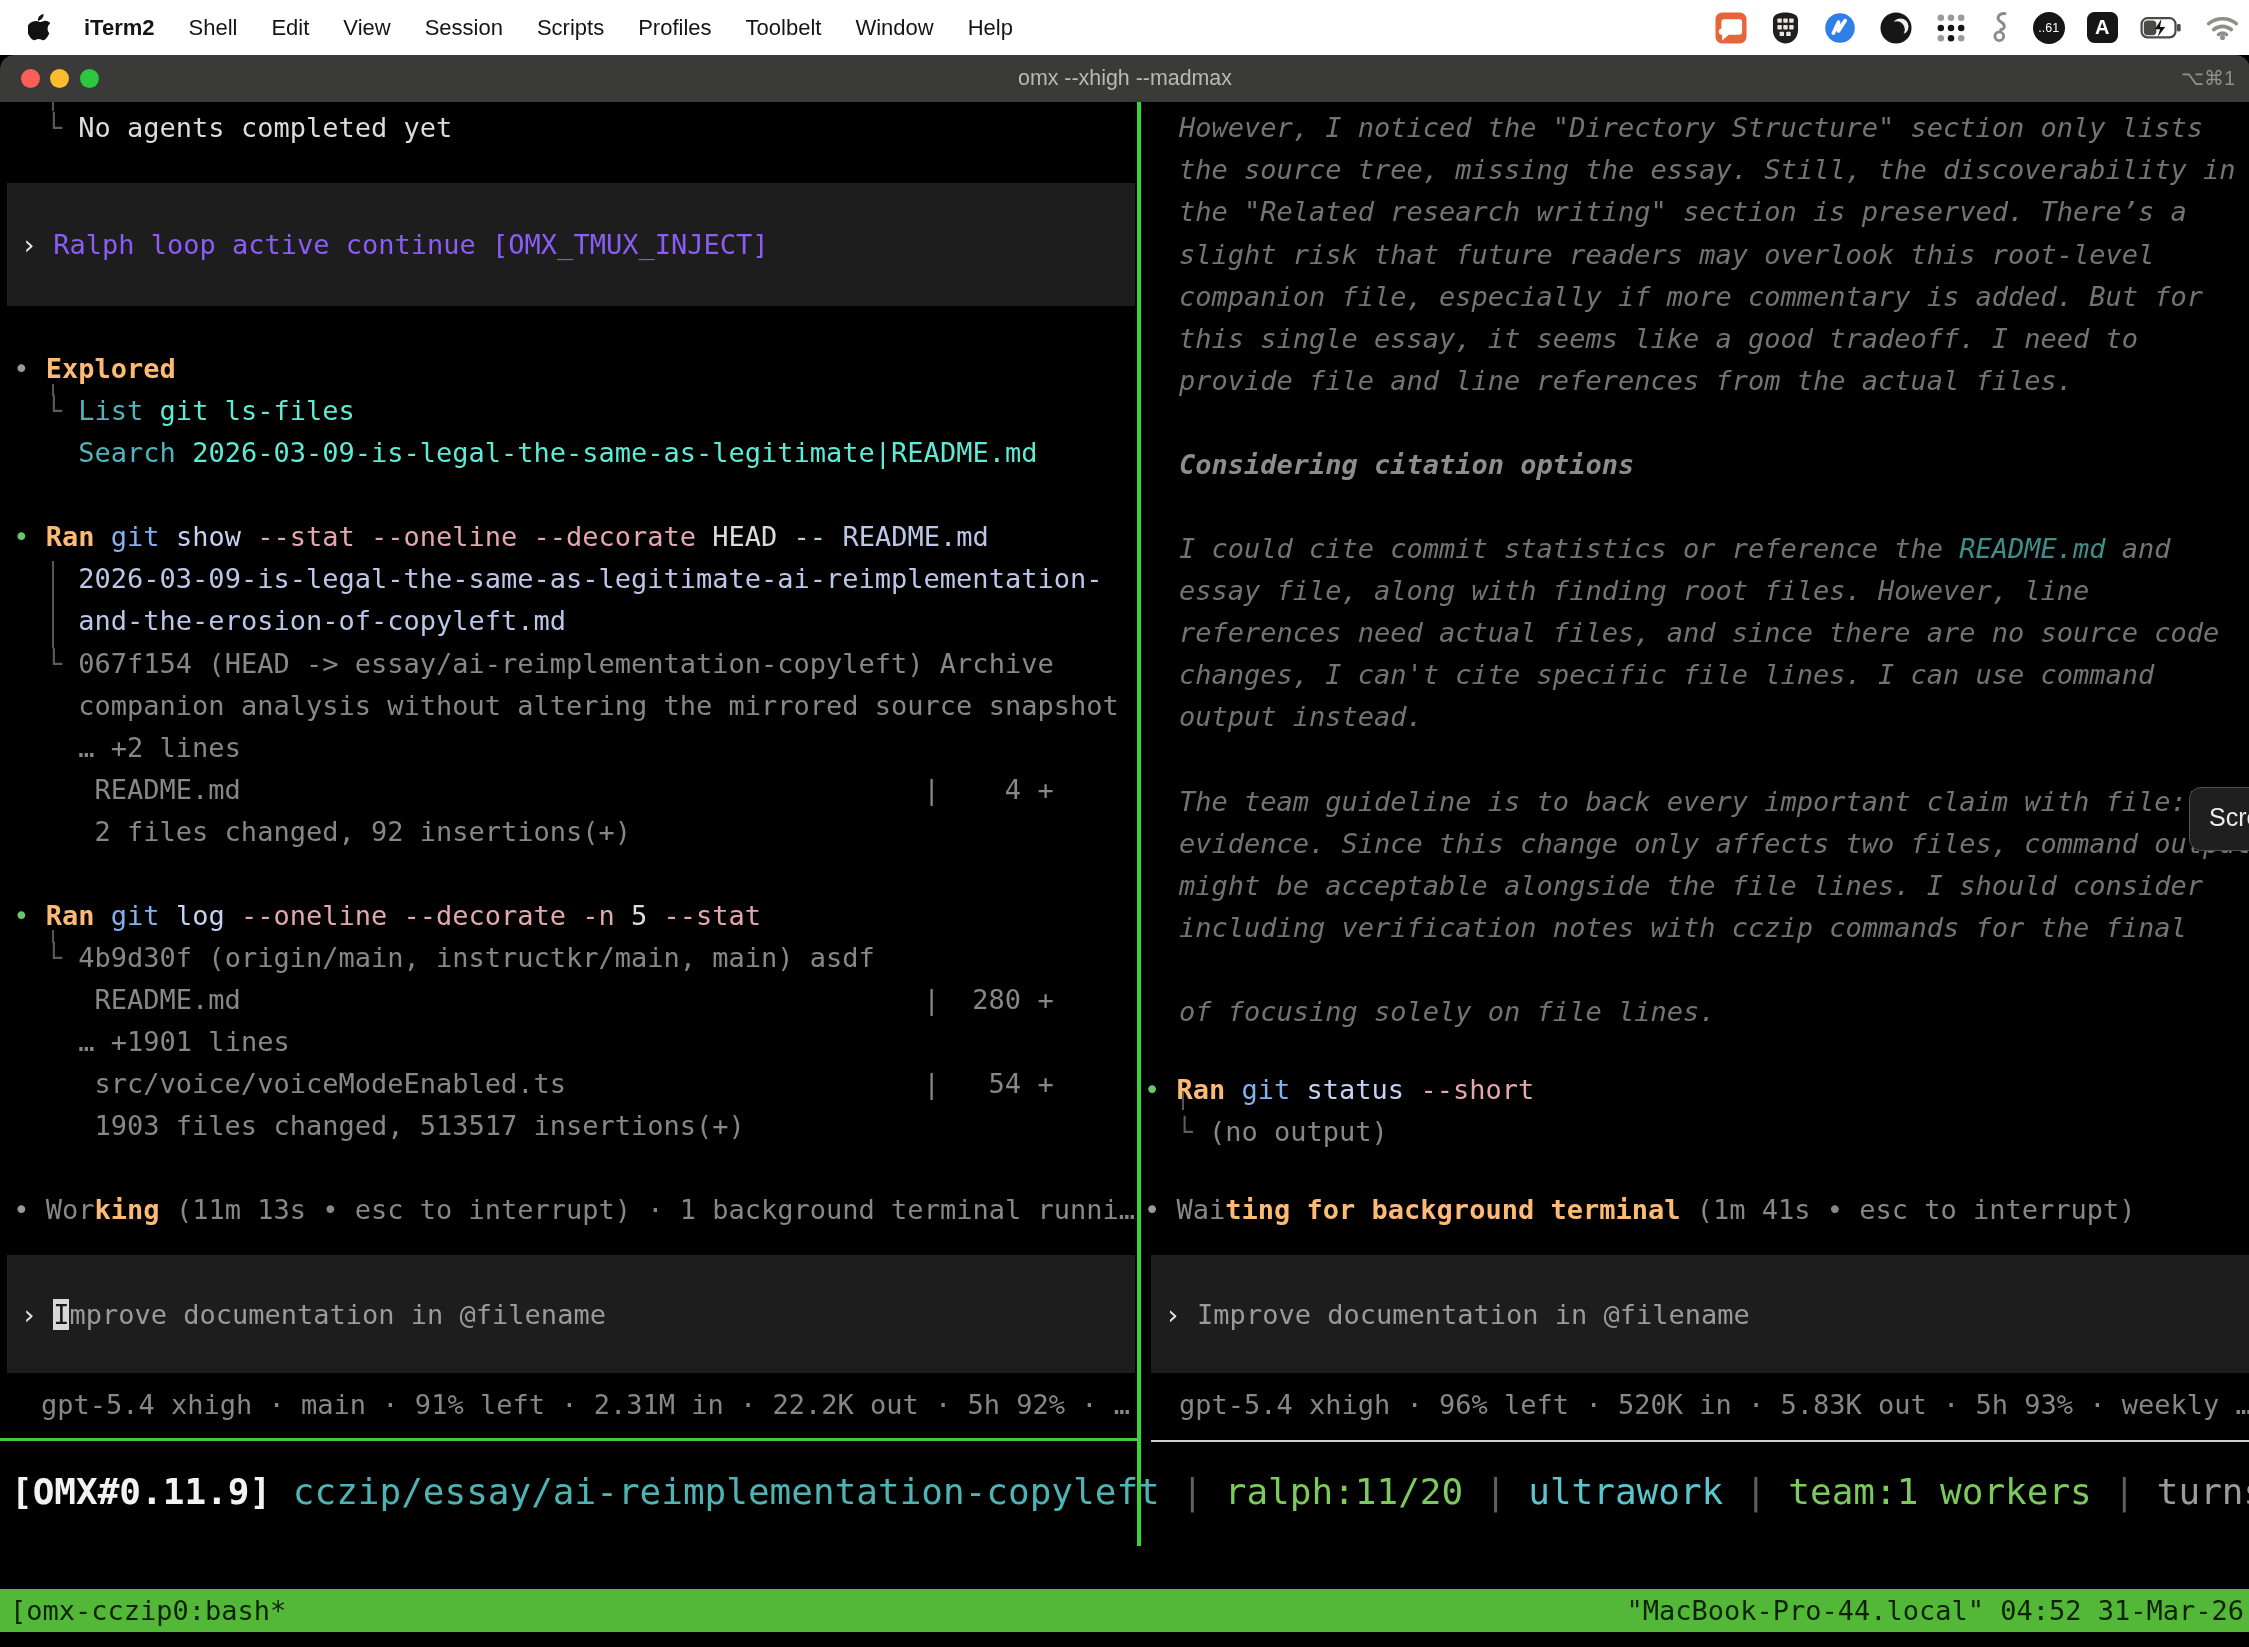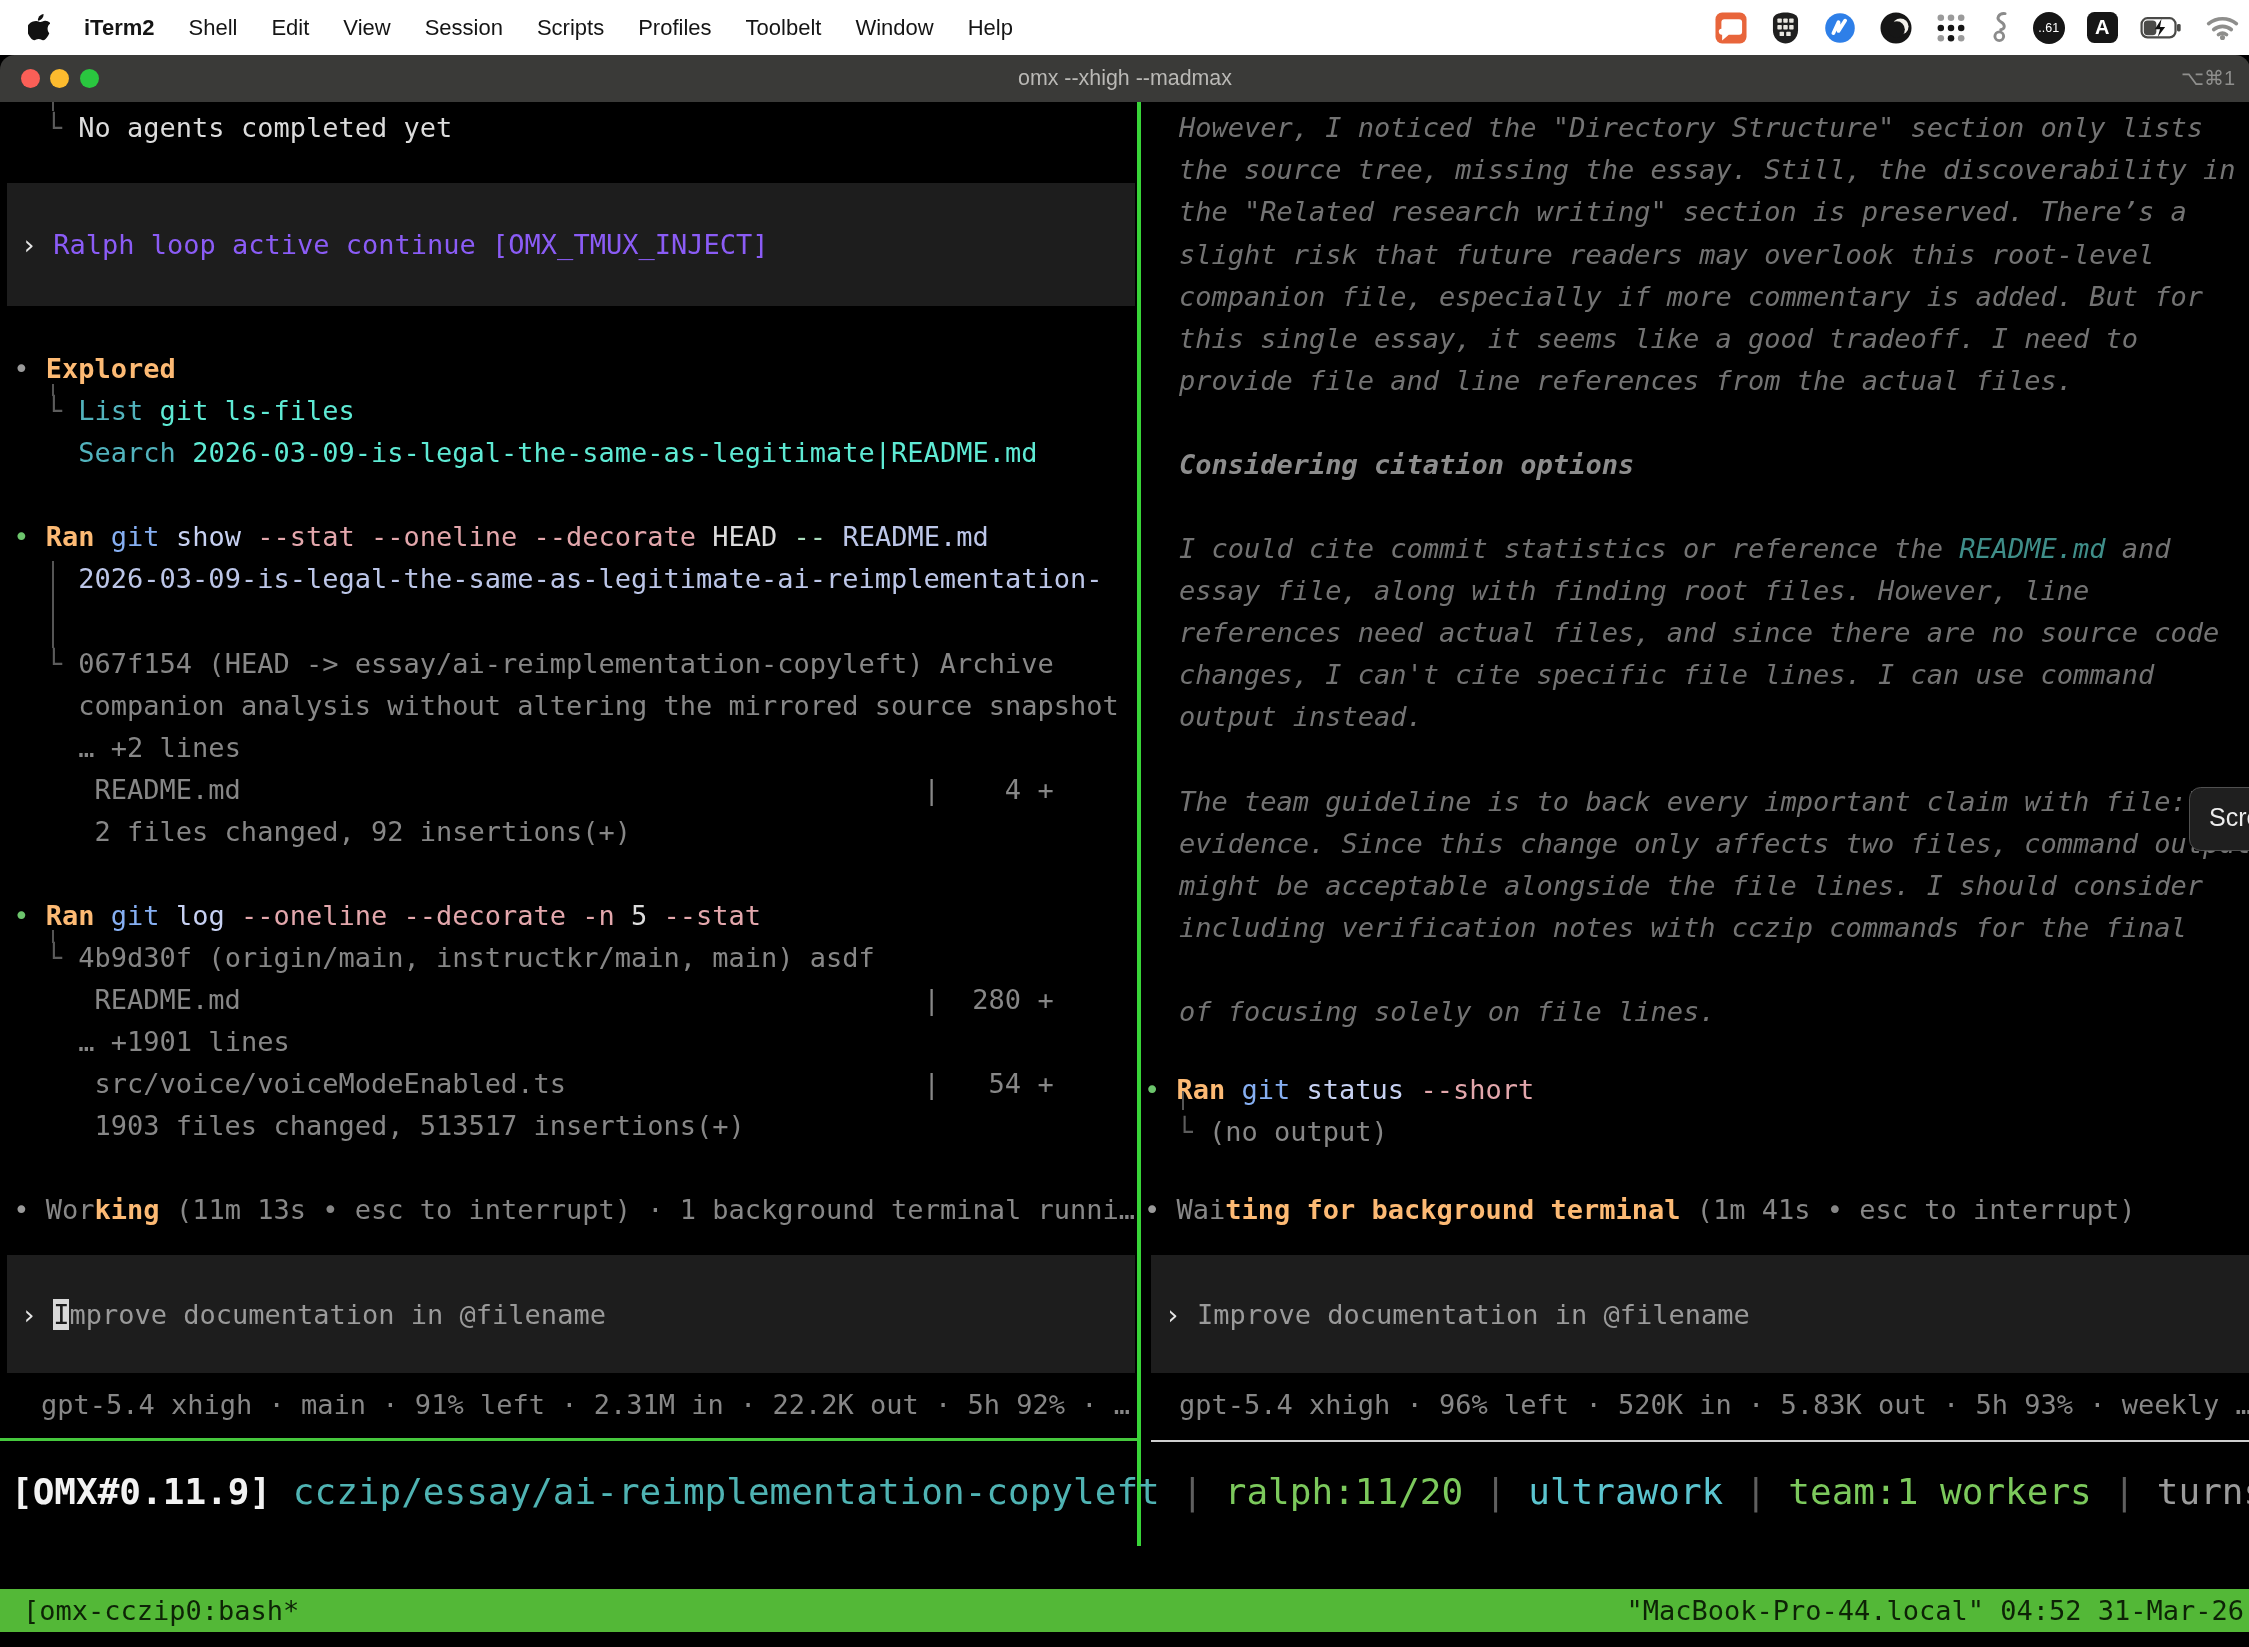--- a/index.html
+++ b/index.html
@@ -67,21 +67,21 @@
 
   .hr-green{position:absolute;left:0;top:1336px;width:1137px;height:3px;background:#46c93e;}
   .hr-gray{position:absolute;left:10.3px;top:1338px;width:1098px;height:2.2px;background:#cfcfcf;}
 
   .omxbar{position:absolute;left:11px;top:1374px;white-space:pre;font-family:"DejaVu Sans Mono",monospace;font-size:36px;line-height:32px;}
 
   .tooltip{position:absolute;left:2189px;top:685px;width:103px;height:62px;background:#1f1f1f;border:1.5px solid #505050;border-radius:11.8px;color:#ededed;font-size:25px;line-height:59px;padding-left:19px;}
 
   
   .tmuxbar{position:absolute;top:1589px;left:0;width:2250px;height:43px;background:#53b837;display:flex;justify-content:space-between;align-items:center;font-family:"DejaVu Sans Mono",monospace;font-size:27px;color:#0d2306;}
-  .tmux-left{padding-left:23px;white-space:pre;}
+  .tmux-left{padding-left:10px;white-space:pre;}
   .tmux-right{padding-right:5.9px;white-space:pre;}
 </style>
 </head>
 <body>
 
 <div class="screen">
 
   <div class="menubar">
     <span class="apple">
       <svg width="22" height="26.6" viewBox="0 0 30 36">
@@ -202,20 +202,21 @@
       <div class="cmdbox" style="left:7.4px;top:1153px;width:1114px;height:118px;">
         <span class="cb-prompt">› </span><span class="cursor">I</span><span class="cb-text">mprove documentation in @filename</span>
       </div>
       <div class="hr-green"></div>
     <div class="tline" style="top: 10.3px; left: 13.3px;"><span class="s-sp">  </span><span class="s-tree">└ </span><span class="s-fg">No agents completed yet</span></div>
         <div class="tline" style="top: 251px; left: 13.3px;"><span class="s-dimb">• </span><span class="s-b">Explored</span></div>
         <div class="tline" style="top: 293px; left: 13.3px;"><span class="s-sp">  </span><span class="s-tree">└ </span><span class="s-teal">List</span><span class="s-fg2"> git ls-files</span></div>
         <div class="tline" style="top: 335px; left: 13.3px;"><span class="s-sp">    </span><span class="s-teal">Search</span><span class="s-fg2"> 2026-03-09-is-legal-the-same-as-legitimate|README.md</span></div>
         <div class="tline" style="top: 419px; left: 13.3px;"><span class="s-grn">• </span><span class="s-b">Ran </span><span class="s-blue">git </span><span class="s-cmd">show </span><span class="s-flag">--stat </span><span class="s-flag">--oneline </span><span class="s-flag">--decorate </span><span class="s-fg">HEAD </span><span class="s-mint">-- </span><span class="s-file">README.md</span></div>
         <div class="tline" style="top: 461px; left: 13.3px;"><span class="s-sp">    </span><span class="s-file">2026-03-09-is-legal-the-same-as-legitimate-ai-reimplementation-</span></div>
+        <div class="tline" style="top: 503px; left: 13.3px;"><span class="s-sp">    </span><span class="s-file">and-the-erosion-of-copyleft.md</span></div>
         <div class="tline" style="top: 546px; left: 13.3px;"><span class="s-sp">  </span><span class="s-tree">└ </span><span class="s-dim">067f154 (HEAD -&gt; essay/ai-reimplementation-copyleft) Archive</span></div>
         <div class="tline" style="top: 588px; left: 13.3px;"><span class="s-sp">    </span><span class="s-dim">companion analysis without altering the mirrored source snapshot</span></div>
         <div class="tline" style="top: 630px; left: 13.3px;"><span class="s-sp">    </span><span class="s-dim">… +2 lines</span></div>
         <div class="tline" style="top: 672px; left: 13.3px;"><span class="s-dim">     README.md                                          |    4 +</span></div>
         <div class="tline" style="top: 714px; left: 13.3px;"><span class="s-dim">     2 files changed, 92 insertions(+)</span></div>
         <div class="tline" style="top: 798px; left: 13.3px;"><span class="s-grn">• </span><span class="s-b">Ran </span><span class="s-blue">git </span><span class="s-cmd">log </span><span class="s-flag">--oneline </span><span class="s-flag">--decorate </span><span class="s-flag">-n </span><span class="s-fg">5 </span><span class="s-flag">--stat</span></div>
         <div class="tline" style="top: 840px; left: 13.3px;"><span class="s-sp">  </span><span class="s-tree">└ </span><span class="s-dim">4b9d30f (origin/main, instructkr/main, main) asdf</span></div>
         <div class="tline" style="top: 882px; left: 13.3px;"><span class="s-dim">     README.md                                          |  280 +</span></div>
         <div class="tline" style="top: 924px; left: 13.3px;"><span class="s-sp">    </span><span class="s-dim">… +1901 lines</span></div>
         <div class="tline" style="top: 966px; left: 13.3px;"><span class="s-dim">     src/voice/voiceModeEnabled.ts                      |   54 +</span></div>

